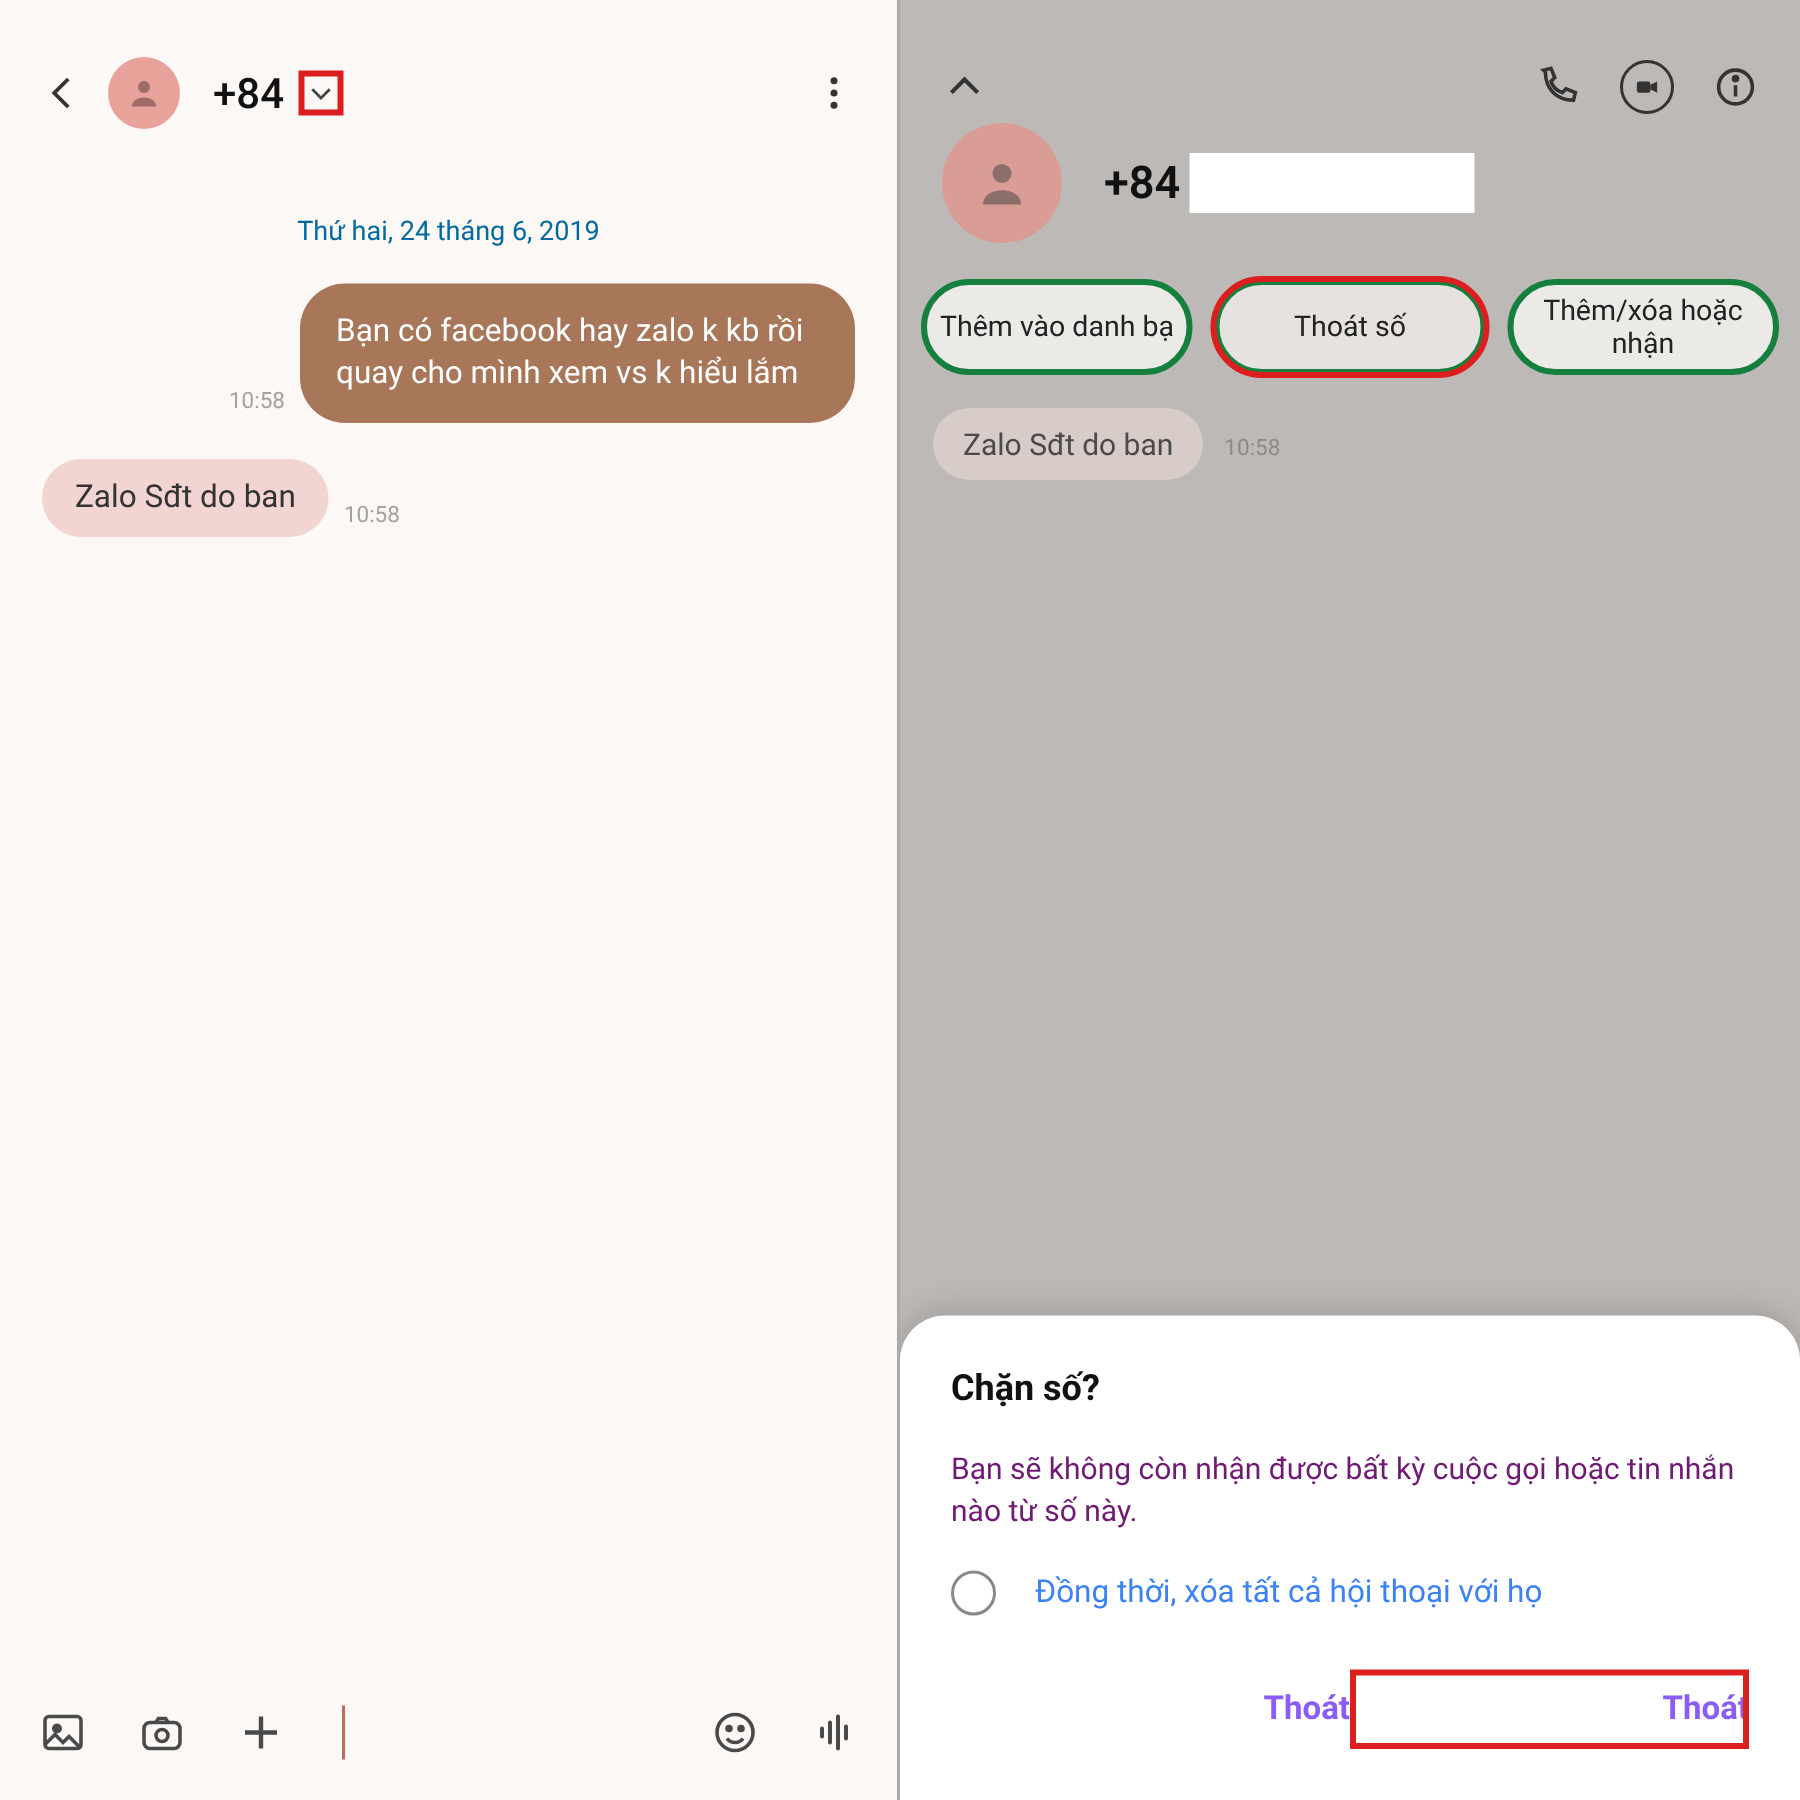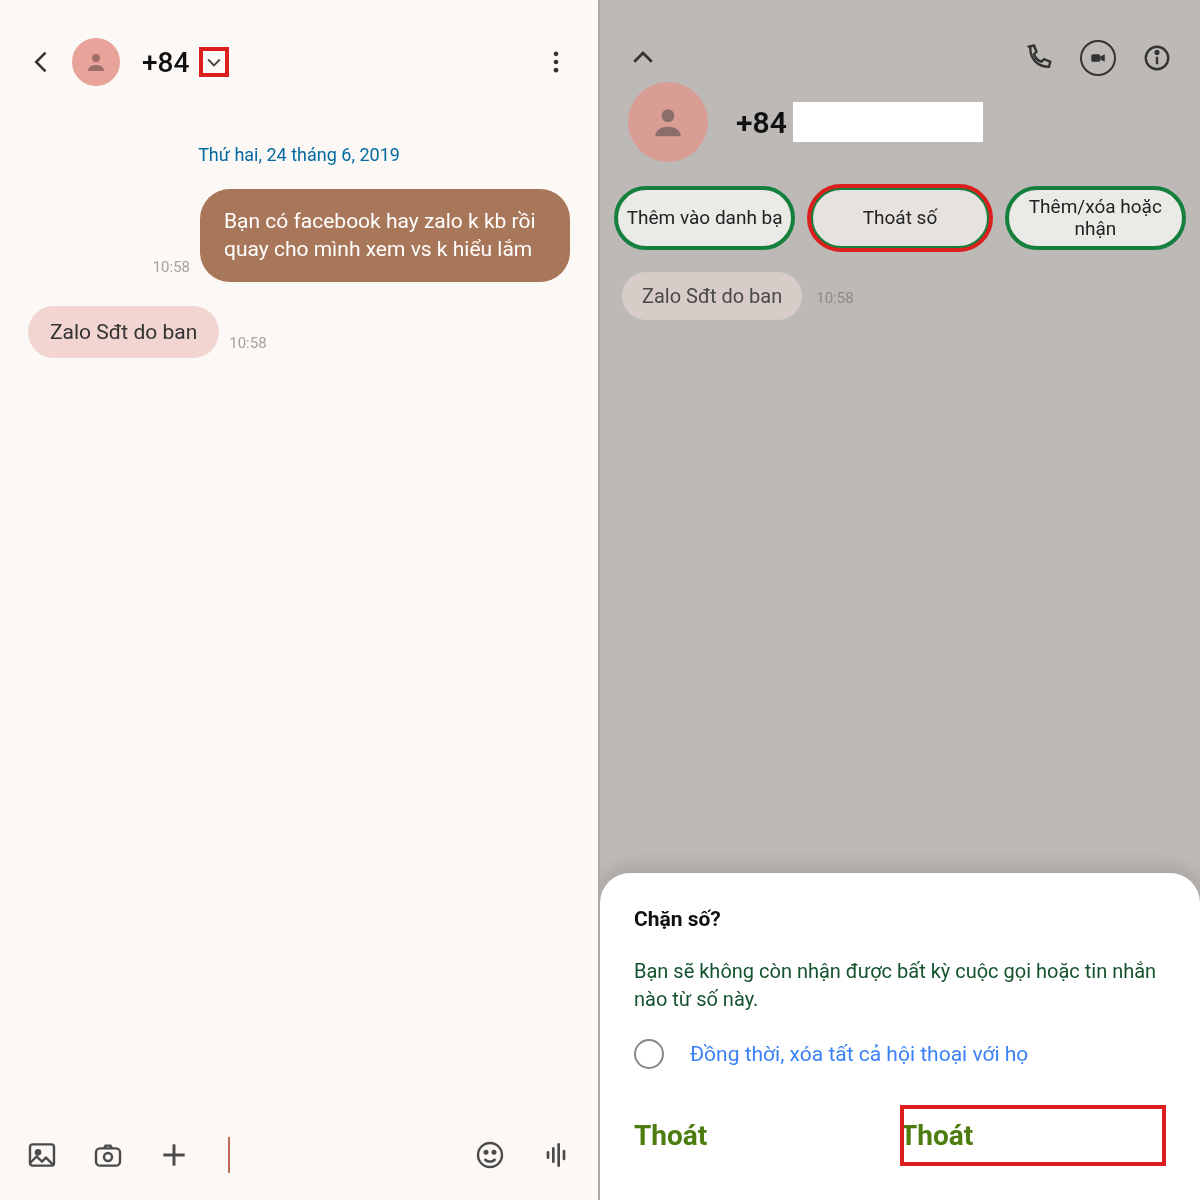--- a/index.html
+++ b/index.html
@@ -50,27 +50,27 @@
   .pill-row { display: flex; gap: 14px; padding: 0 14px; margin-top: 6px; }
   .pill { flex: 1; background: #eceae7; border: 4px solid #15803d; border-radius: 32px; height: 64px; display: flex; align-items: center; justify-content: center; text-align: center; font-size: 19px; color: #222; padding: 0 8px; line-height: 1.15; }
   .pill.hl { outline: 4px solid #dc1e1e; outline-offset: -2px; background: #e6e2df; }
 
   .r-msg { padding: 22px 22px 0 22px; }
   .r-chip { display: inline-flex; align-items: baseline; }
   .r-bubble { background: #d8ccc9; color: #4a4a4a; border-radius: 26px; padding: 12px 20px; font-size: 20px; }
   .r-time { font-size: 15px; color: #8d8a87; margin-left: 14px; }
 
   .sheet { position: absolute; left: 0; right: 0; bottom: 0; background: #fff; border-top-left-radius: 30px; border-top-right-radius: 30px; padding: 34px 34px 24px 34px; box-shadow: 0 -4px 20px rgba(0,0,0,0.15); }
-  .sheet-title { font-size: 21px; font-weight: 700; color: #111; }
-  .sheet-body { font-size: 20px; color: #14532d; margin-top: 26px; line-height: 1.4; }
+  .sheet-title { font-size: 24px; font-weight: 700; color: #111; }
+  .sheet-body { font-size: 20px; color: #701a75; margin-top: 26px; line-height: 1.4; }
   .sheet-opt { display: flex; align-items: center; margin-top: 26px; gap: 26px; }
   .radio { width: 30px; height: 30px; border: 2px solid #888; border-radius: 50%; flex-shrink: 0; }
   .opt-txt { font-size: 21px; color: #3b82f6; }
   .sheet-actions { display: flex; margin-top: 36px; margin-bottom: 10px; }
-  .sheet-btn { flex: 1; text-align: left; font-size: 28px; font-weight: 700; color: #4d7c0f; padding: 14px 0; }
+  .sheet-btn { flex: 1; text-align: right; font-size: 22px; font-weight: 700; color: #8b5cf6; padding: 14px 0; }
   .sheet-btn.hl { outline: 4px solid #dc1e1e; outline-offset: -4px; }
 
   .white-band { position: absolute; left: 0; right: 0; bottom: 0; height: 34px; background: #fff; }
 </style>
 </head>
 <body>
 
 <div class="panel left">
   <div class="l-top">
     <svg class="back-ic" viewBox="0 0 24 24" fill="none" stroke="currentColor" stroke-width="2.2">

